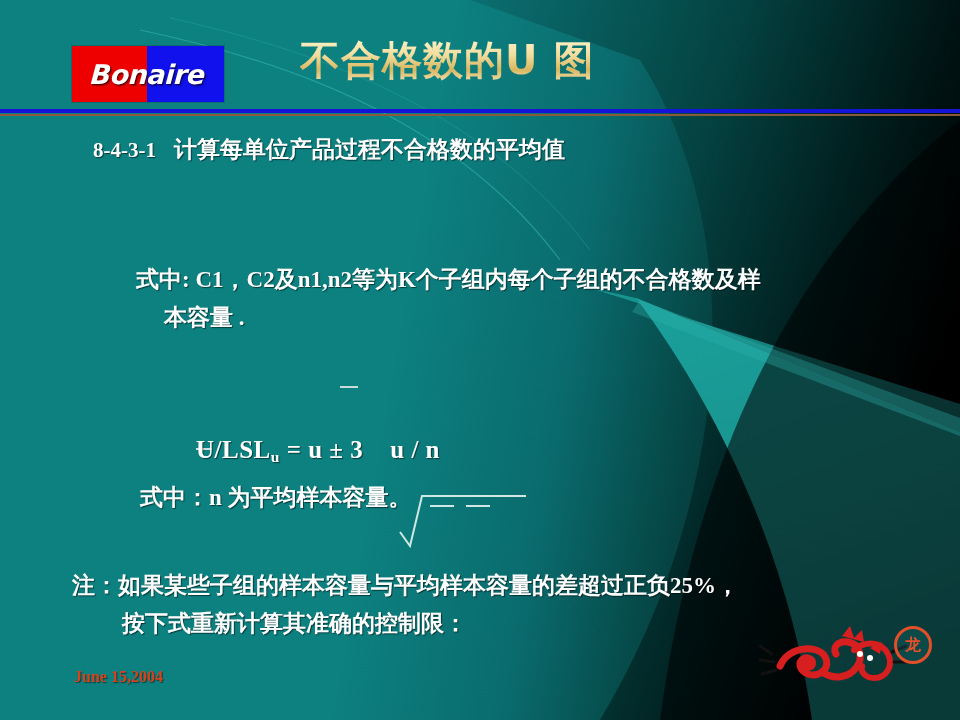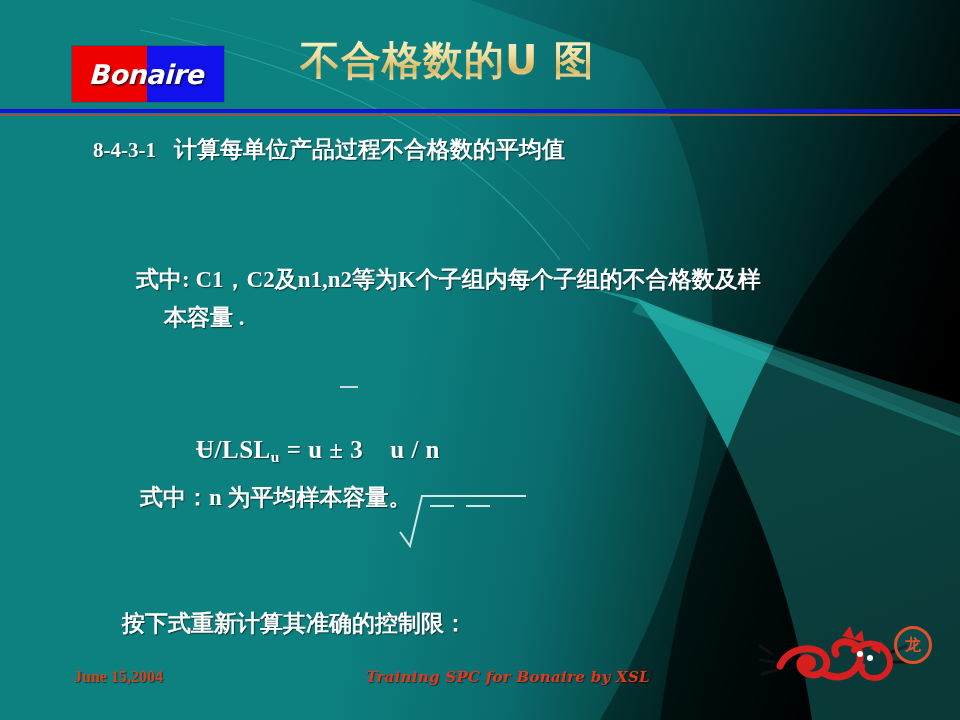--- a/index.html
+++ b/index.html
@@ -176,26 +176,26 @@
       <path d="M 2,42 L 12,56 L 24,6 L 128,6" fill="none" stroke="#cfe8e4" stroke-width="2" stroke-linejoin="miter"></path>
       <line x1="32" y1="16" x2="56" y2="16" stroke="#cfe8e4" stroke-width="2"></line>
       <line x1="68" y1="16" x2="92" y2="16" stroke="#cfe8e4" stroke-width="2"></line>
     </svg>
 
     <div class="underbar"></div>
     <div class="txt formula eq2"><span>U/LSL</span><sub>u</sub><span> = u ± 3    u / n</span></div>
 
     <div class="txt cn expl2">式中：n 为平均样本容量。</div>
 
+    <div class="txt cn note">注：如果某些子组的样本容量与平均样本容量的差超过正负25%，</div>
     <div class="txt cn note2">按下式重新计算其准确的控制限：</div>
   </div>
 
   <div class="footer">
     <div class="date">June 15,2004</div>
-    <div class="tagline">Training SPC for Bonaire by XSL</div>
   </div>
 
   <div class="wm">
     <svg width="216" height="96" viewBox="0 0 216 96">
       <g fill="#d81f1f">
         <path d="M 38,42 C 44,28 60,22 74,26 C 86,30 88,42 80,48 C 72,54 60,50 58,42
                  C 57,36 63,32 68,35 C 72,37 71,43 67,43 C 64,43 63,40 65,39" fill="none" stroke="#d81f1f" stroke-width="7" stroke-linecap="round"></path>
         <path d="M 80,48 C 92,56 106,54 114,44 C 122,34 118,20 106,18 C 96,16 90,24 94,30" fill="none" stroke="#d81f1f" stroke-width="7" stroke-linecap="round"></path>
         <path d="M 112,26 C 124,16 140,18 146,30 C 152,42 144,54 132,54 C 124,54 118,48 120,42" fill="none" stroke="#d81f1f" stroke-width="6" stroke-linecap="round"></path>
         <path d="M 100,12 L 108,2 L 112,14 L 120,6 L 122,18 Z"></path>

